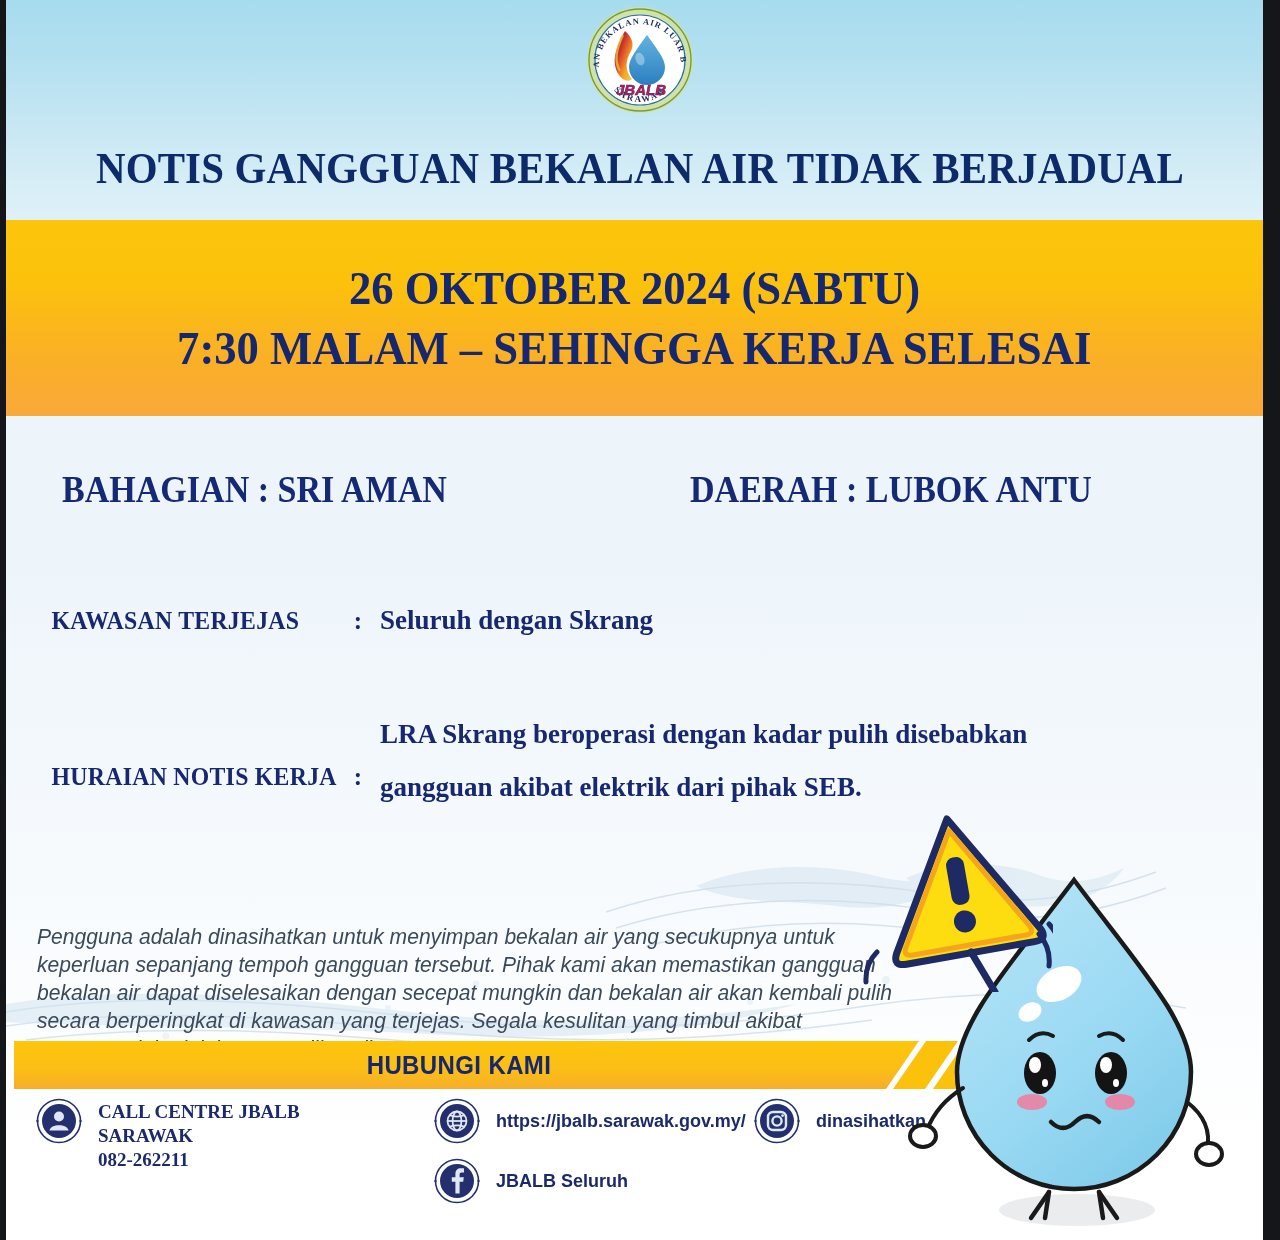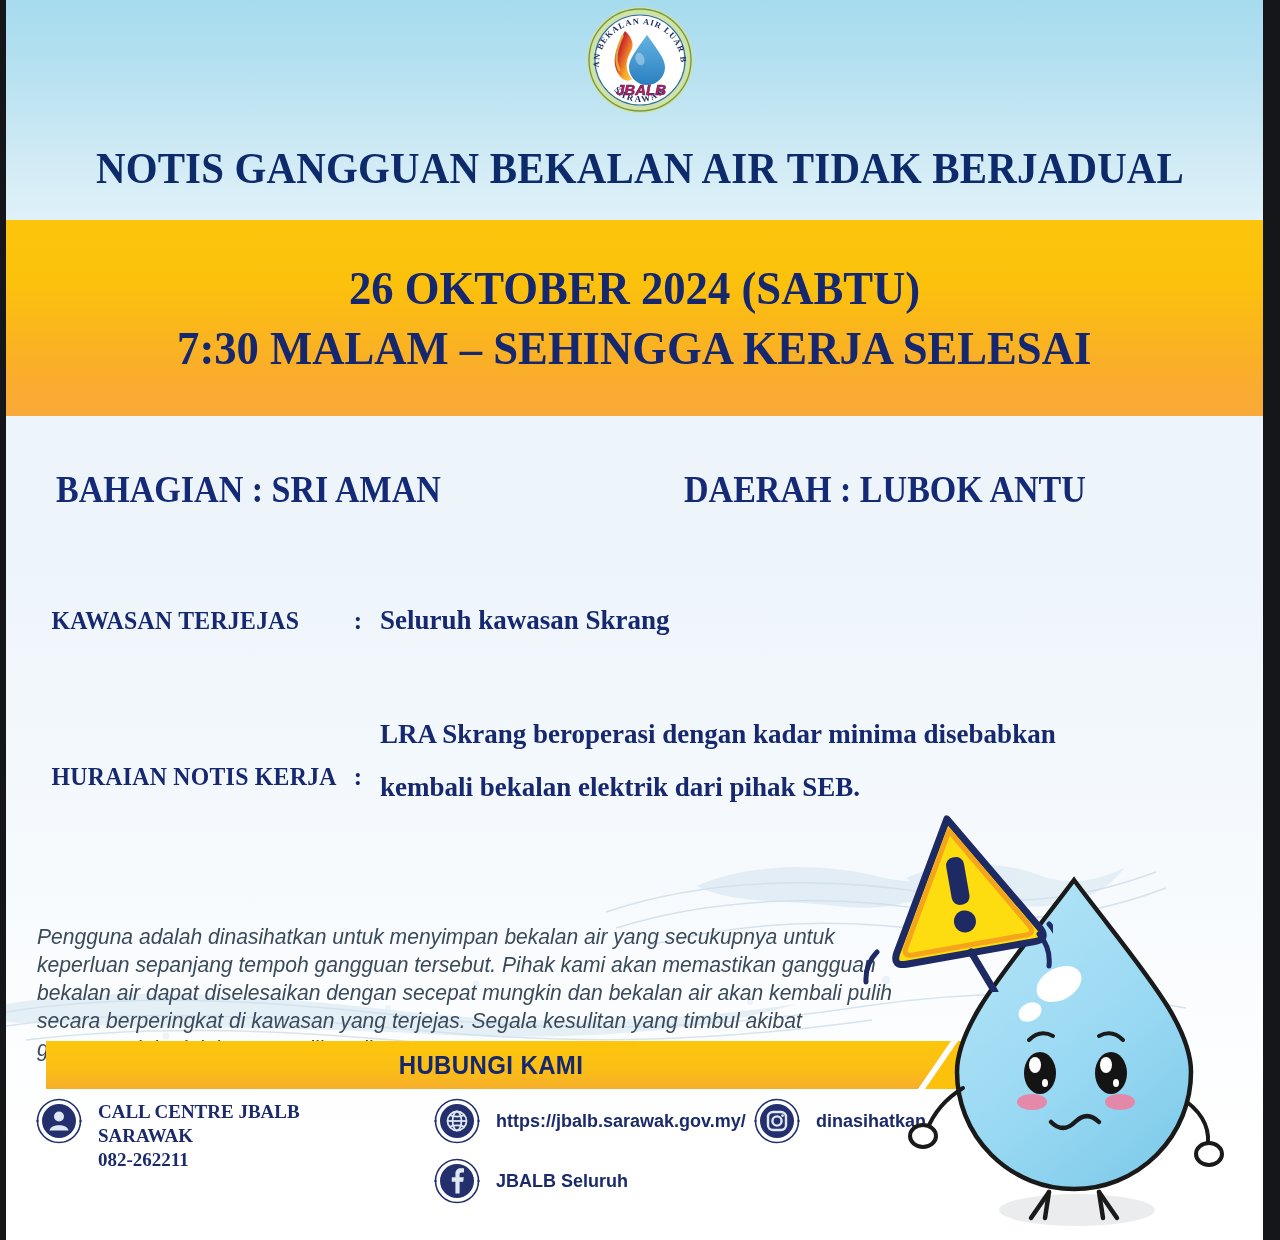--- a/index.html
+++ b/index.html
@@ -67,21 +67,21 @@
 
   
   .body-area {
     position:absolute; left:6px; right:17px; top:416px; bottom:0;
     background:linear-gradient(180deg,#edf4fa 0%,#eef5fa 18%,#f3f8fc 42%,#fafcfe 68%,#ffffff 88%,#ffffff 100%);
     overflow:hidden;
   }
 
   
   .region-row {
-    position:absolute; left:0; right:0; top:52px;
+    position:absolute; left:6px; right:0; top:52px;
     display:flex; align-items:flex-start;
   }
   .region-item {
     color:#152a76; font-weight:bold; font-size:37px;
     font-family:"Liberation Serif", serif;
     white-space:nowrap;
     transform:scaleX(.92);
     transform-origin:left center;
   }
   .region-item.bahagian { margin-left:50px; }
@@ -137,21 +137,20 @@
     font-size:21.5px;
     line-height:1.3;
     transform:scaleX(.98);
     transform-origin:left top;
   }
 
   
   .hk-banner {
     position:absolute; left:8px; top:625px; width:965px; height:48px;
     z-index:8;
-    margin-left:32px;
   }
   .hk-text {
     position:absolute; left:0; top:0; width:890px; height:48px;
     display:flex; align-items:center; justify-content:center;
     color:#15276e; font-weight:bold;
     font-family:"Liberation Sans", sans-serif;
     font-size:25px; letter-spacing:.4px;
     z-index:3;
     transform:scaleX(.96);
   }
@@ -269,30 +268,30 @@
 
     <div class="region-row">
       <div class="region-item bahagian">BAHAGIAN : SRI AMAN</div>
       <div class="region-item daerah">DAERAH : LUBOK ANTU</div>
     </div>
 
     <div class="info-row r1">
       <div class="info-label">KAWASAN TERJEJAS</div>
       <div class="info-colon">:</div>
       <div class="info-value">
-        <span class="vline">Seluruh kawasan Skrang</span>
+        <span class="vline">Seluruh dengan Skrang</span>
       </div>
     </div>
 
     <div class="info-row r2">
       <div class="info-label">HURAIAN NOTIS KERJA</div>
       <div class="info-colon">:</div>
       <div class="info-value">
-        <span class="vline">LRA Skrang beroperasi dengan kadar minima disebabkan</span>
-        <span class="vline">kembali bekalan elektrik dari pihak SEB.</span>
+        <span class="vline">LRA Skrang beroperasi dengan kadar pulih disebabkan</span>
+        <span class="vline">gangguan akibat elektrik dari pihak SEB.</span>
       </div>
     </div>
 
     <div class="advisory">Pengguna adalah dinasihatkan untuk menyimpan bekalan air yang secukupnya untuk keperluan sepanjang tempoh gangguan tersebut. Pihak kami akan memastikan gangguan bekalan air dapat diselesaikan dengan secepat mungkin dan bekalan air akan kembali pulih secara berperingkat di kawasan yang terjejas. Segala kesulitan yang timbul akibat gangguan ini adalah sangat dikesali.</div>
 
     <div class="hk-banner">
       <svg viewBox="0 0 965 48" width="965" height="48" preserveAspectRatio="none">
         <defs>
           <linearGradient id="bng" x1="0" y1="0" x2="0" y2="1">
             <stop offset="0%" stop-color="#fdc70b"></stop>

